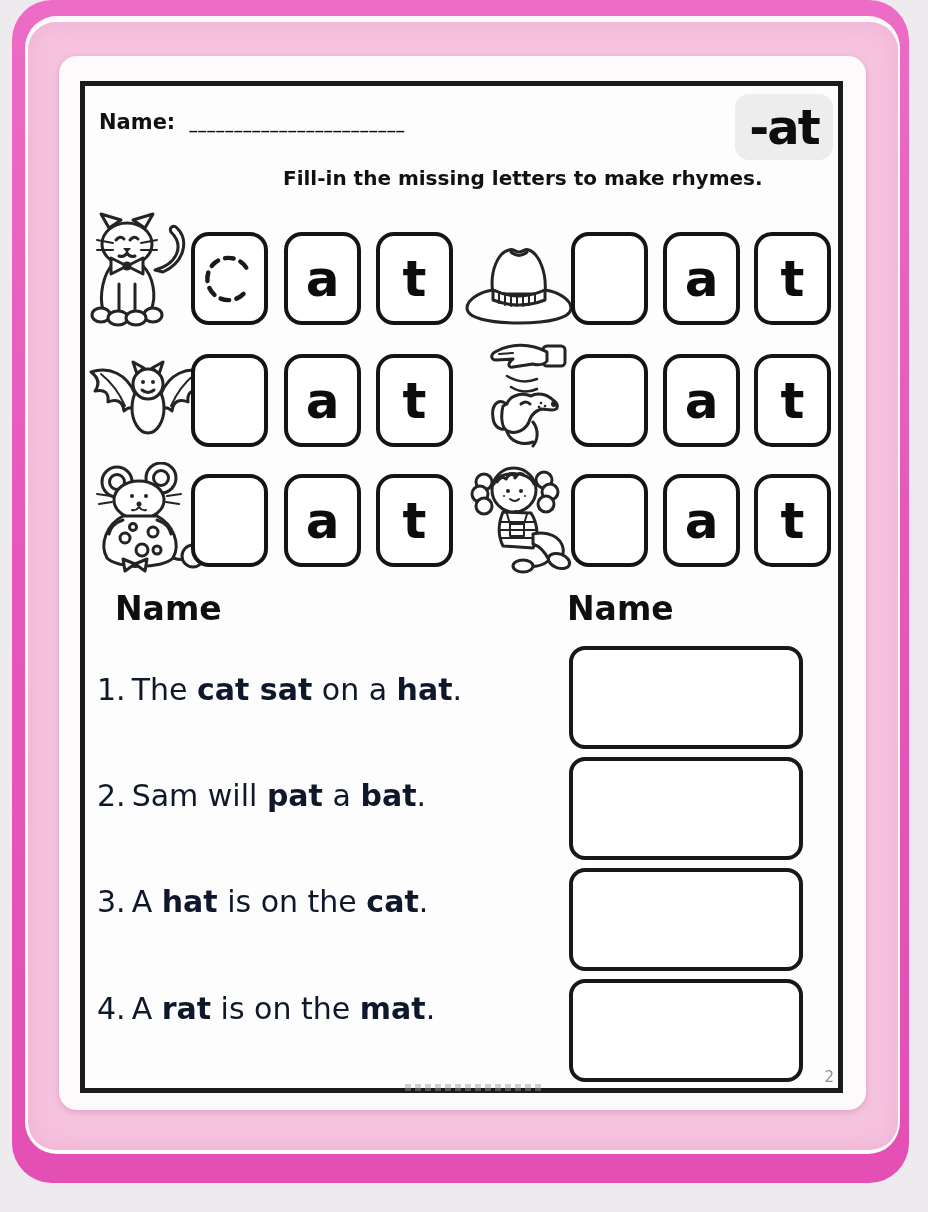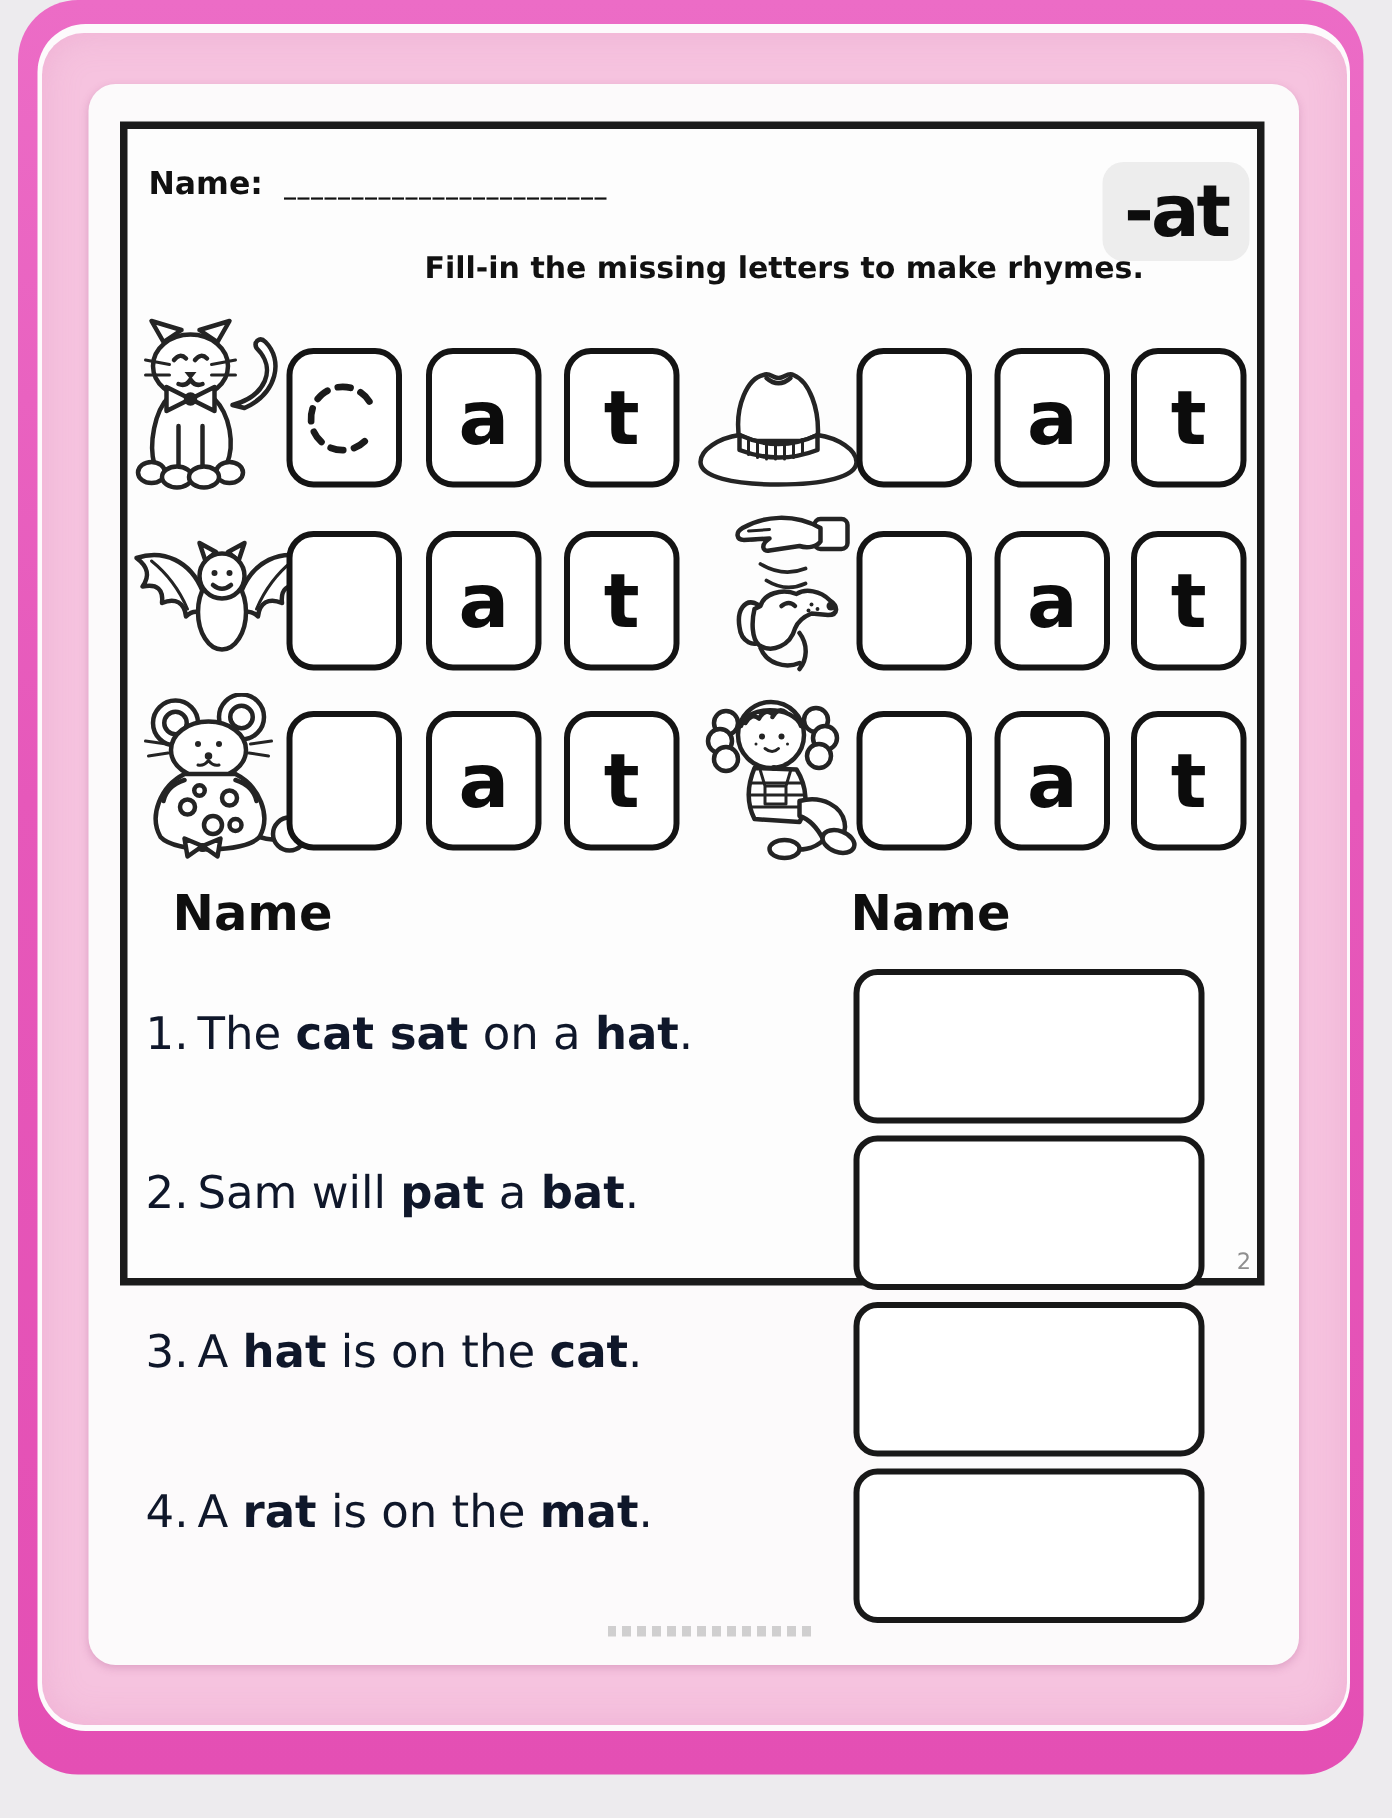--- a/index.html
+++ b/index.html
@@ -7,28 +7,28 @@
   .stage{position:relative;width:928px;height:1212px;background:#edebee;overflow:hidden;}
   .layer{position:absolute;}
   .f-hot{left:12px;top:0;right:19px;bottom:29px;
     background:linear-gradient(180deg,#ec6cc6 0%,#e658ba 45%,#e44fb4 100%);
     border-radius:40px;}
   .f-w1{left:25px;top:16px;right:28px;bottom:58px;background:#fdfafc;border-radius:32px;}
   .f-lp{left:28px;top:22px;right:30px;bottom:62px;background:#f6c3df;border-radius:28px;
     box-shadow:inset 0 0 24px rgba(221,120,180,.25);}
   .f-w2{left:59px;top:56px;right:62px;bottom:102px;background:#fcfafb;border-radius:18px;
     box-shadow:0 2px 6px rgba(150,60,120,.25);}
-  .page{position:absolute;left:80px;top:81px;width:763px;height:776px;background:#fdfdfd;
+  .page{position:absolute;left:80px;top:81px;width:763px;height:1012px;background:#fdfdfd;
     border:5px solid #1b1b1b;box-sizing:border-box;}
   .page *{box-sizing:border-box;}
 
   .name-row{position:absolute;left:14px;top:24px;display:flex;align-items:baseline;color:#111;}
   .name-label{font-size:21px;font-weight:bold;}
   .name-line{font-size:16px;font-weight:bold;letter-spacing:1px;margin-left:14px;white-space:nowrap;}
-  .badge{position:absolute;left:650px;top:22px;width:98px;height:66px;background:#ededed;
+  .badge{position:absolute;left:650px;top:8px;width:98px;height:66px;background:#ededed;
     border-radius:14px;display:flex;align-items:center;justify-content:center;
     font-size:48px;font-weight:bold;color:#0d0d0d;letter-spacing:-2px;}
   .title{position:absolute;left:36px;top:62px;font-size:37px;font-weight:bold;color:#0f0f0f;}
   .instr{position:absolute;left:198px;top:80px;font-size:20px;font-weight:bold;color:#111;}
 
   .row{position:absolute;left:0;right:0;height:122px;}
   .row-0{top:140px}.row-1{top:262px}.row-2{top:382px}
   .lbox{position:absolute;top:6px;width:77px;height:93px;border:4px solid #141414;
     border-radius:18px;background:#fff;display:flex;align-items:center;justify-content:center;}
   .lbox .lt{font-size:50px;font-weight:bold;color:#0c0c0c;line-height:1;}

